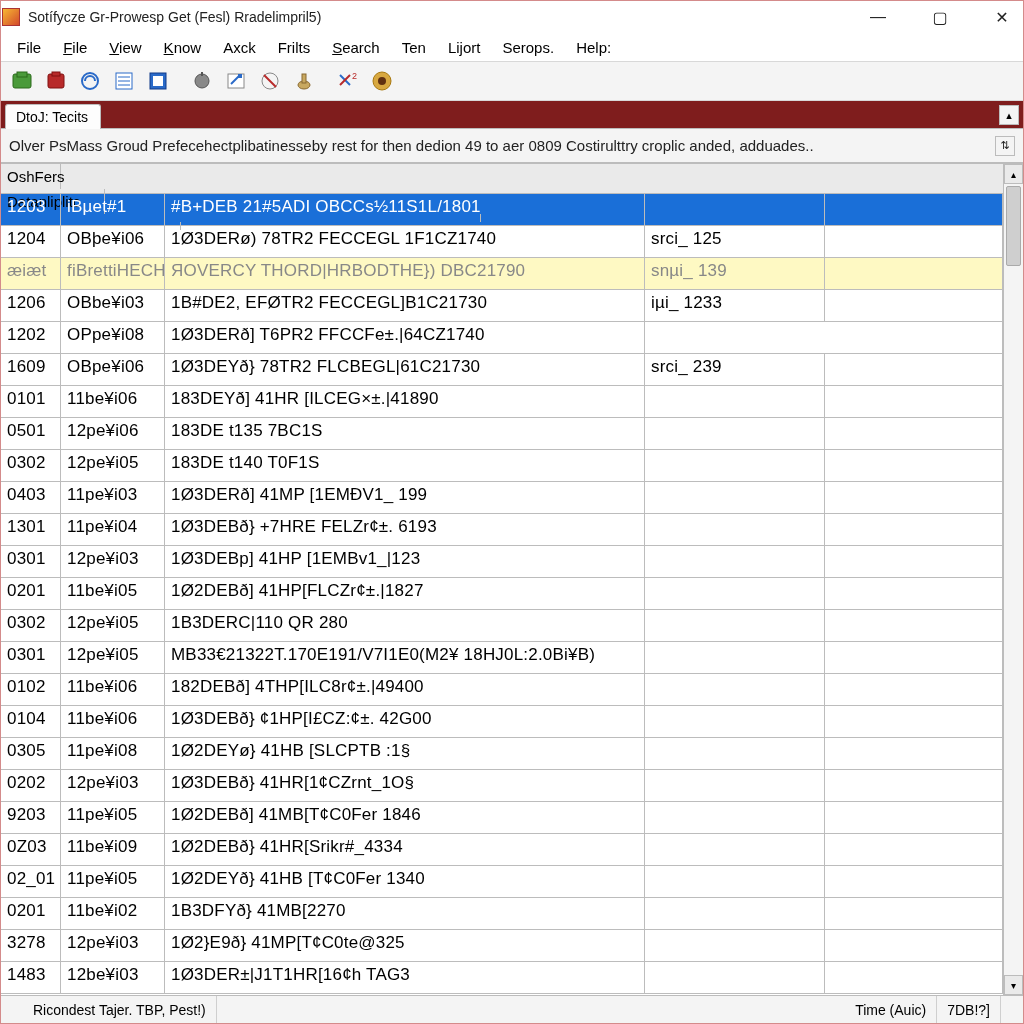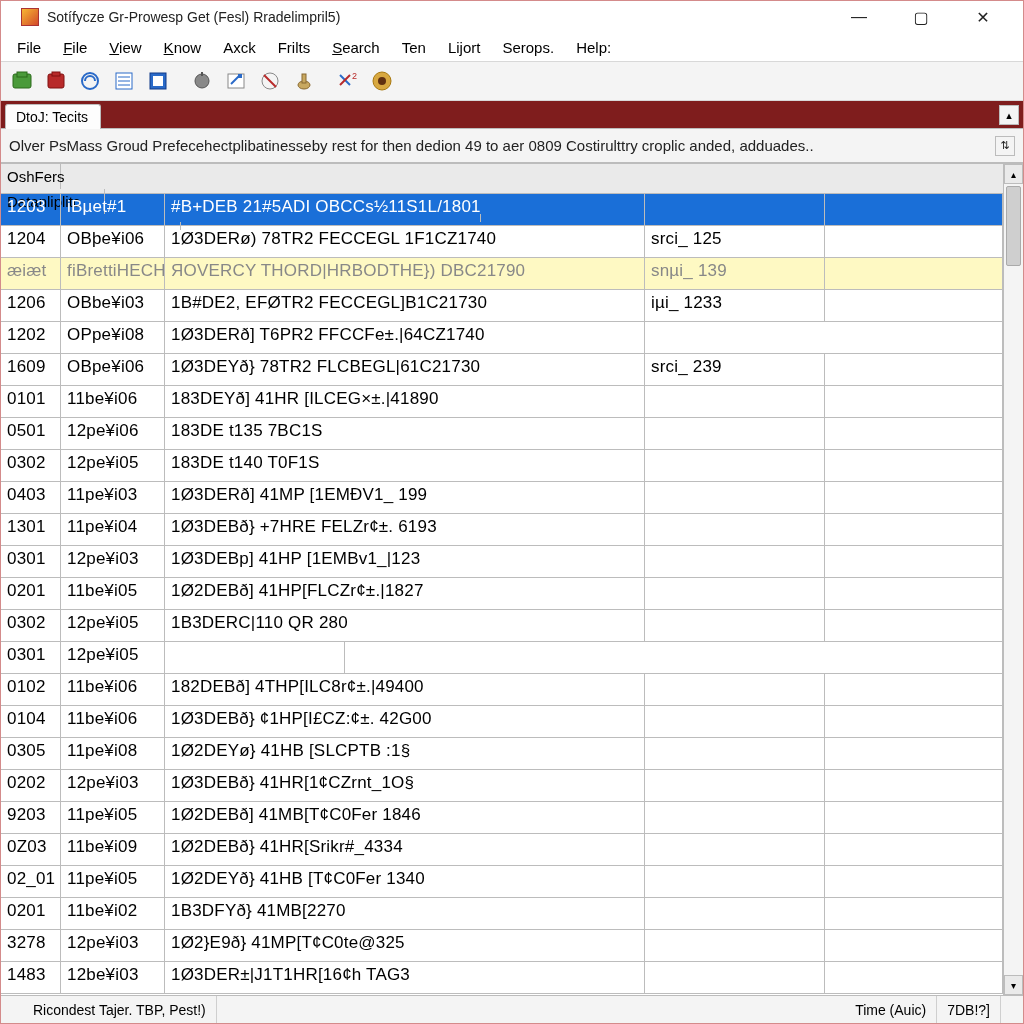--- a/index.html
+++ b/index.html
@@ -1,17 +1,17 @@
 <!DOCTYPE html>
 <html><head>
 <meta charset="utf-8">
 <style>
 * { box-sizing: border-box; margin: 0; padding: 0; }
 body { font-family: "Segoe UI", Tahoma, sans-serif; font-size: 13px; background: #fff; width: 1024px; height: 1024px; overflow: hidden; border: 1px solid #d48b8b; display: flex; flex-direction: column; }
-.titlebar { height: 32px; display: flex; align-items: center; padding: 0 20px; background: #fff; }
+.titlebar { height: 32px; display: flex; align-items: center; padding: 0 1px; background: #fff; }
 .titlebar .app-icon { width: 18px; height: 18px; background: linear-gradient(135deg,#f7b733,#d34a2a); border: 1px solid #a33; margin-right: 8px; }
 .titlebar .title { flex: 1; font-size: 14px; color: #222; }
 .winbtns { display: flex; gap: 22px; font-size: 16px; color: #222; }
 .winbtn { width: 40px; text-align: center; cursor: default; }
 .menubar { height: 28px; display: flex; align-items: center; padding: 0 6px; gap: 2px; background: #fff; font-size: 15px; }
 .menuitem { padding: 2px 10px; cursor: default; }
 .menuitem u { text-decoration: underline; }
 .toolbar { height: 40px; background: #f4f4f4; border-top: 1px solid #d8d8d8; border-bottom: 1px solid #d8d8d8; display: flex; align-items: center; padding: 0 6px; gap: 4px; }
 .tbtn { width: 30px; height: 30px; display: flex; align-items: center; justify-content: center; border: 1px solid transparent; border-radius: 3px; }
 .tbtn svg { display: block; }
@@ -258,20 +258,21 @@
         <div class="grow">
           <div class="gc c0">0302</div>
           <div class="gc c1">12pe¥i05</div>
           <div class="gc c2">1B3DERC|110 QR 280</div>
           <div class="gc c3"></div>
           <div class="gc c4"></div>
         </div>
         <div class="grow">
           <div class="gc c0">0301</div>
           <div class="gc c1">12pe¥i05</div>
+          <div class="gc c2">MB33€21322T.170E191/V7I1E0(M2¥ 18HJ0L:2.0Bi¥B)</div>
           <div class="gc c3"></div>
           <div class="gc c4"></div>
         </div>
         <div class="grow">
           <div class="gc c0">0102</div>
           <div class="gc c1">11be¥i06</div>
           <div class="gc c2">182DEBð] 4THP[ILC8r¢±.|49400</div>
           <div class="gc c3"></div>
           <div class="gc c4"></div>
         </div>

